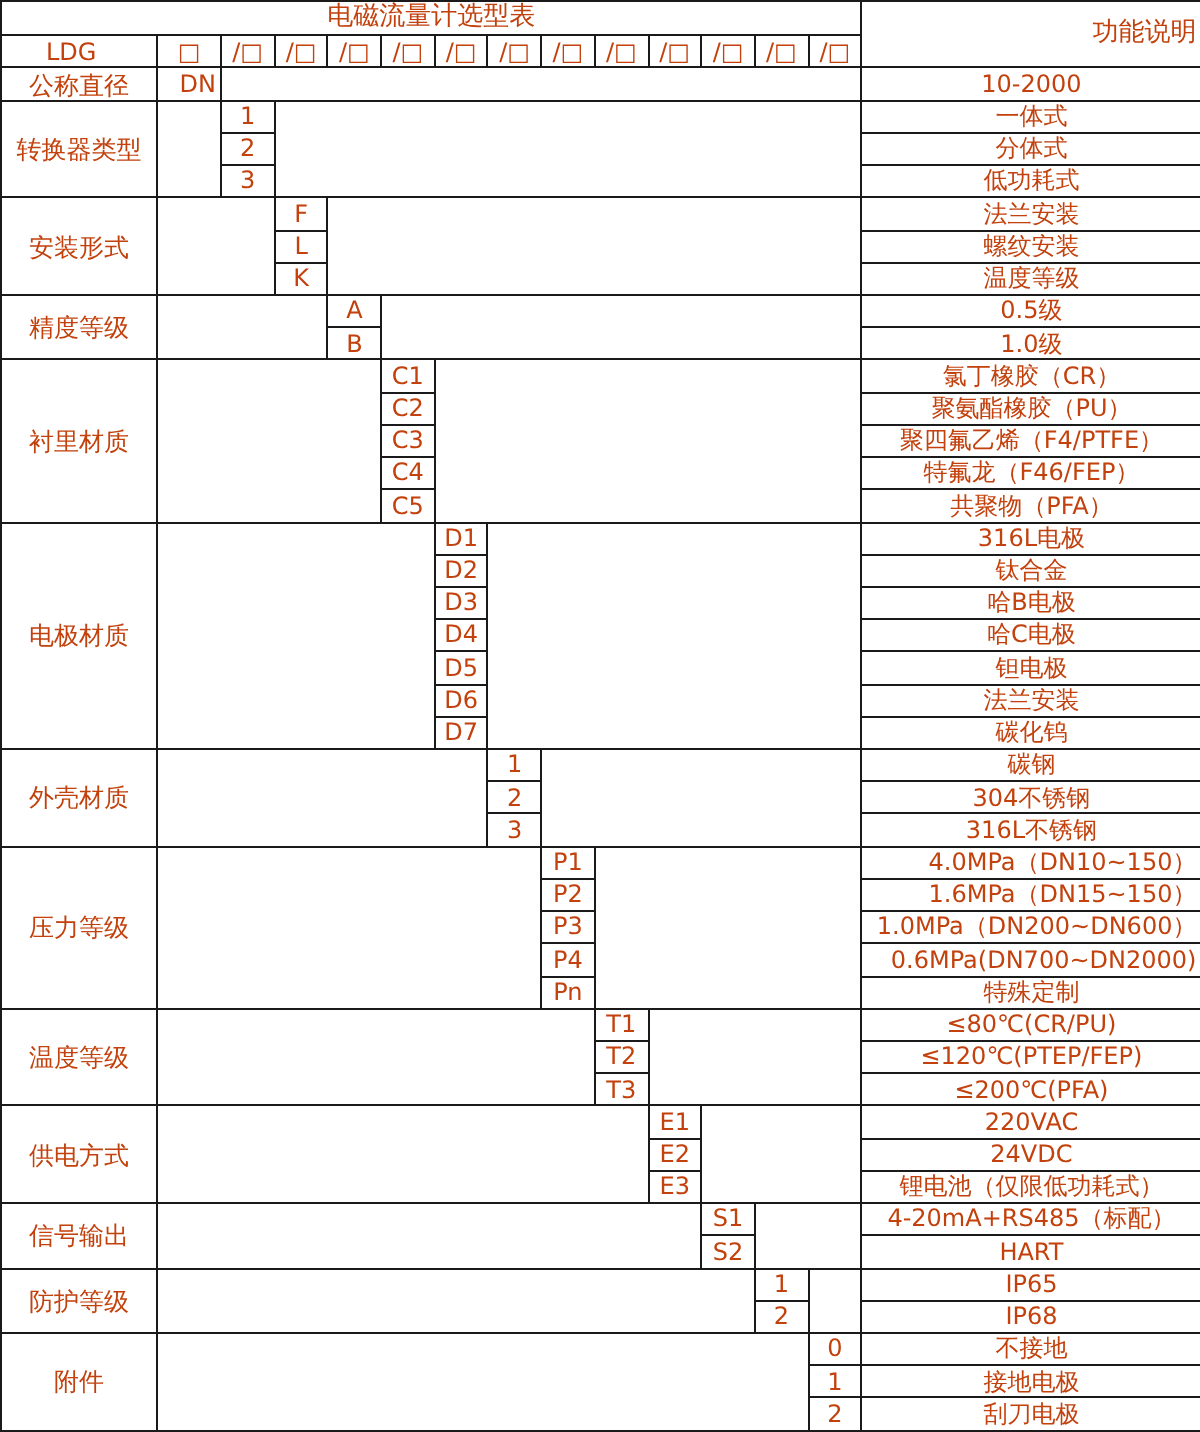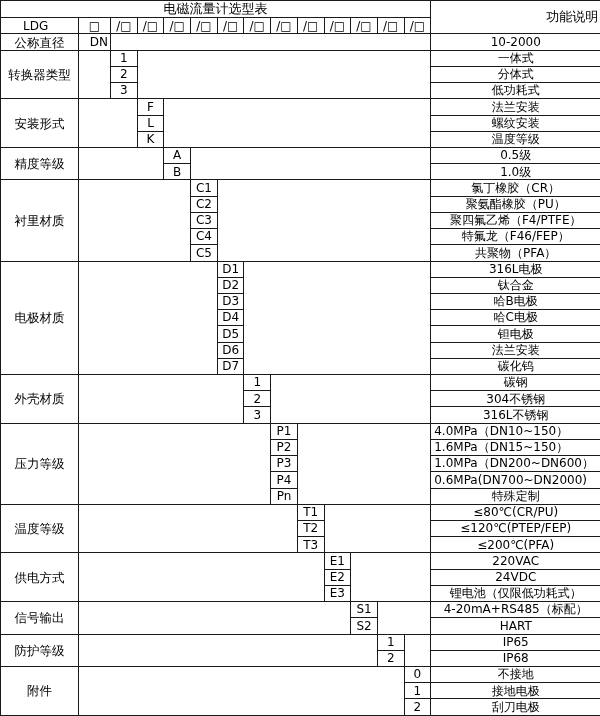--- a/index.html
+++ b/index.html
@@ -11,42 +11,42 @@
     width: 600px;
     height: 716px;
     overflow: hidden;
   }
   table {
     border-collapse: collapse;
     table-layout: fixed;
     width: 600px;
     height: 716px;
     font-family: "DejaVu Sans", sans-serif;
-    color: #000000;
+    color: #c2410c;
     background: #ffffff;
   }
   td, th {
     border: 1px solid #1a1a1a;
     padding: 0 2px;
     text-align: center;
     vertical-align: middle;
     font-size: 12px;
     font-weight: normal;
     line-height: 1.05;
     white-space: nowrap;
     overflow: hidden;
   }
   tr { height: 16px; }
   tr.title-row { height: 17px; }
   .title-cell { font-size: 13px; }
   .fn-header  { font-size: 13px; text-align: right; }
   .label-cell { font-size: 12.5px; }
   .model-cell { text-align: left; padding-left: 22px; }
   .dn-cell    { text-align: right; padding-left: 3px; }
-  .left-align { text-align: left; padding-left: 3px; }
+  .left-align { text-align: right; padding-left: 3px; }
   .slot-cell  { padding: 0; }
 </style>
 </head>
 <body>
 
 <table>
   <colgroup>
     <col style="width:78px">
     <col style="width:32px">
     <col style="width:26.7px">

